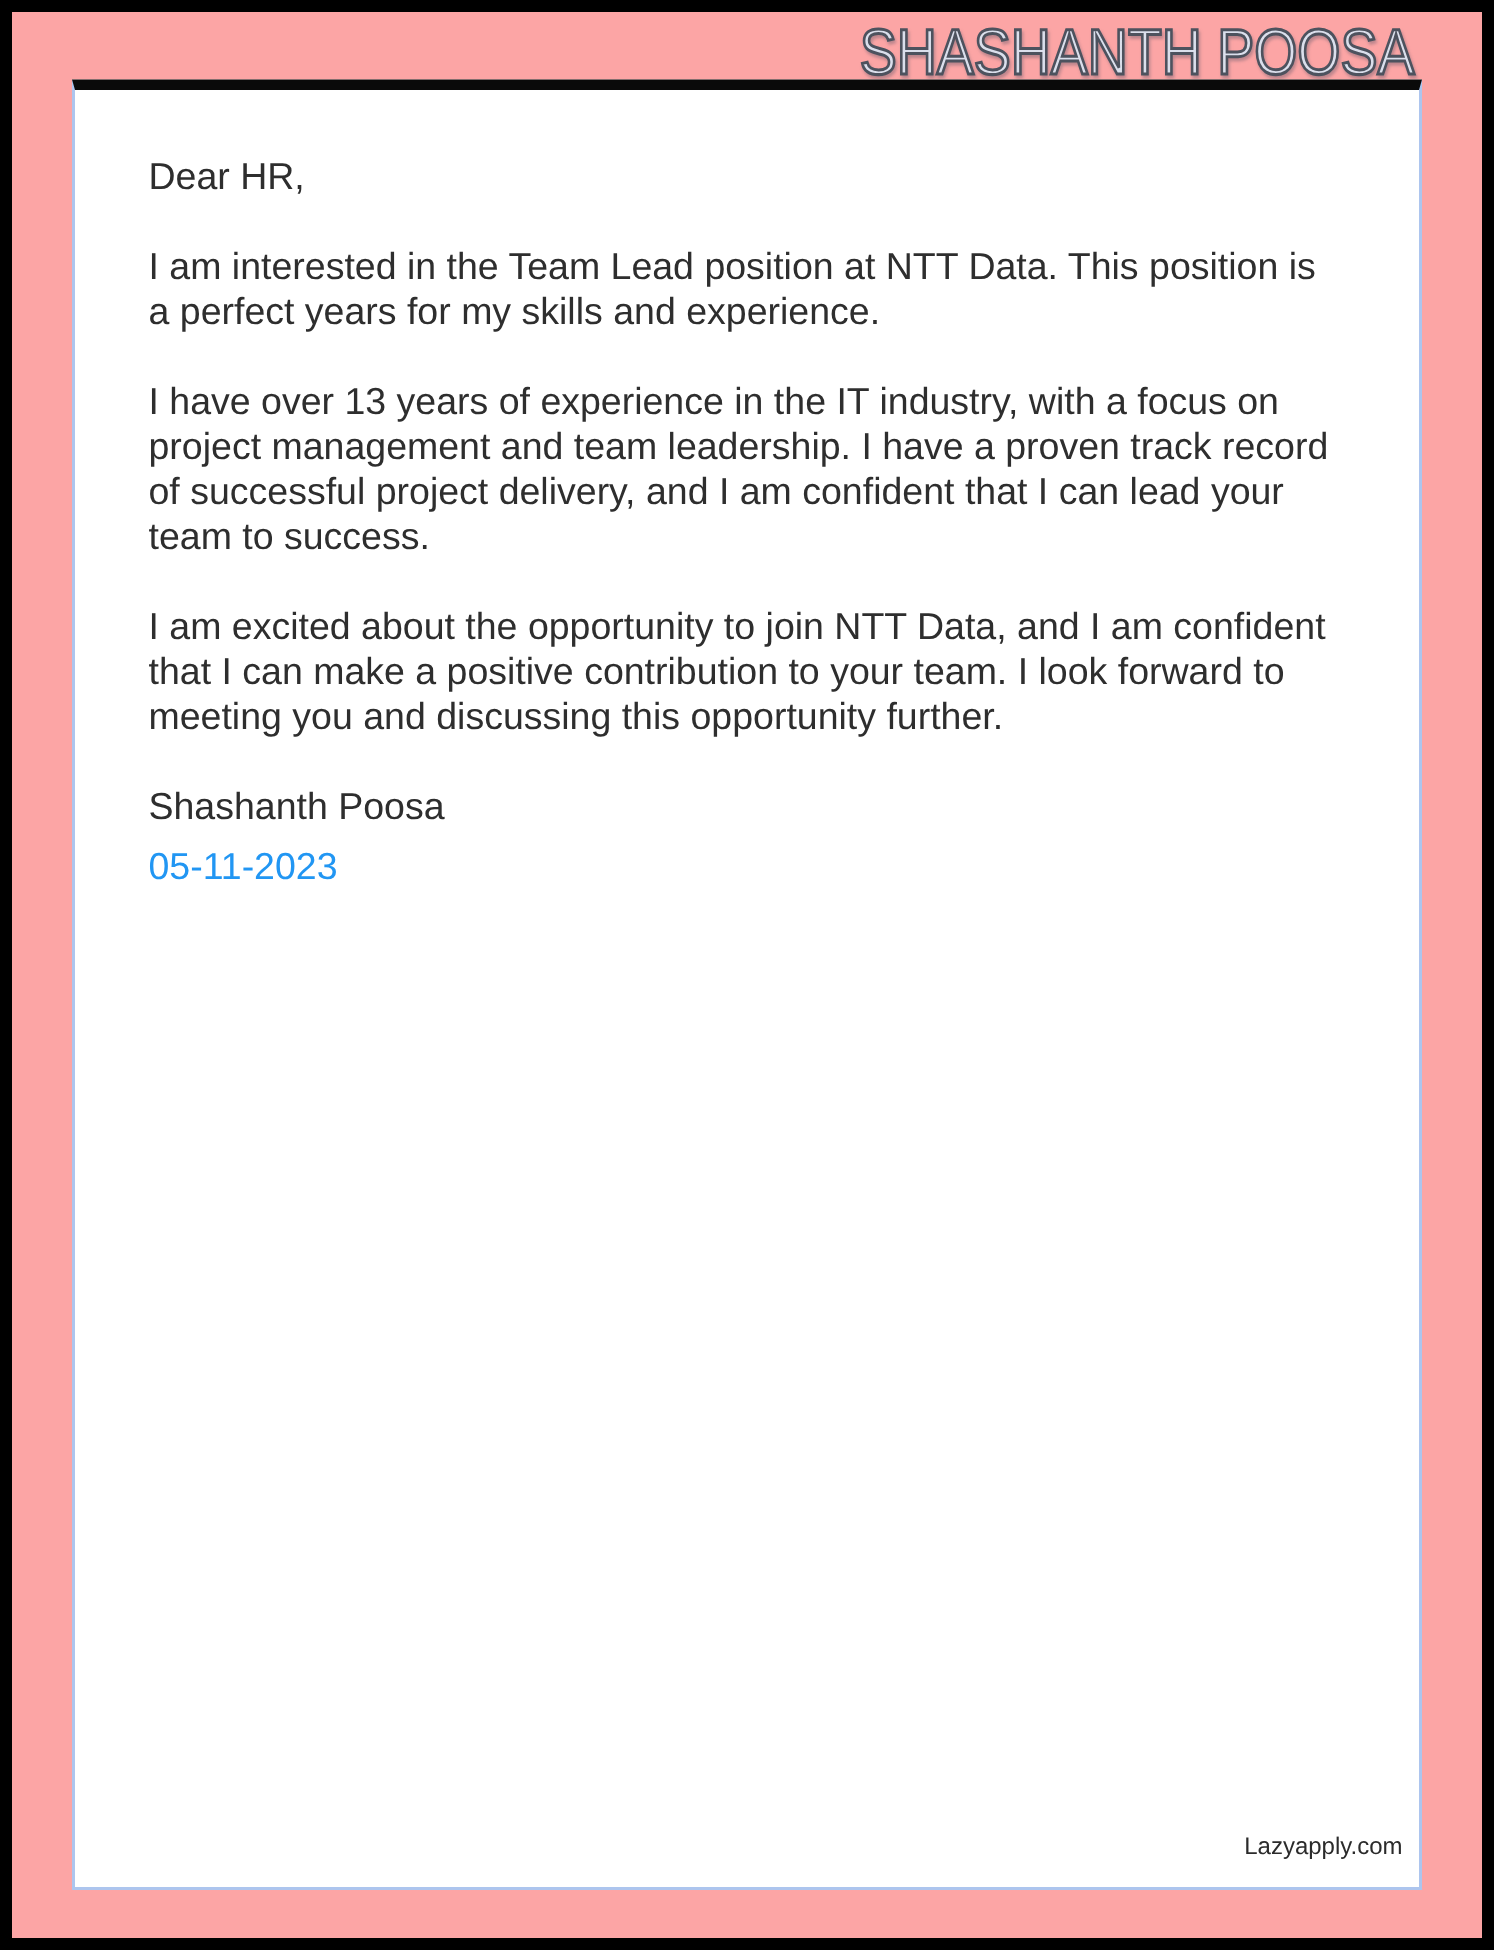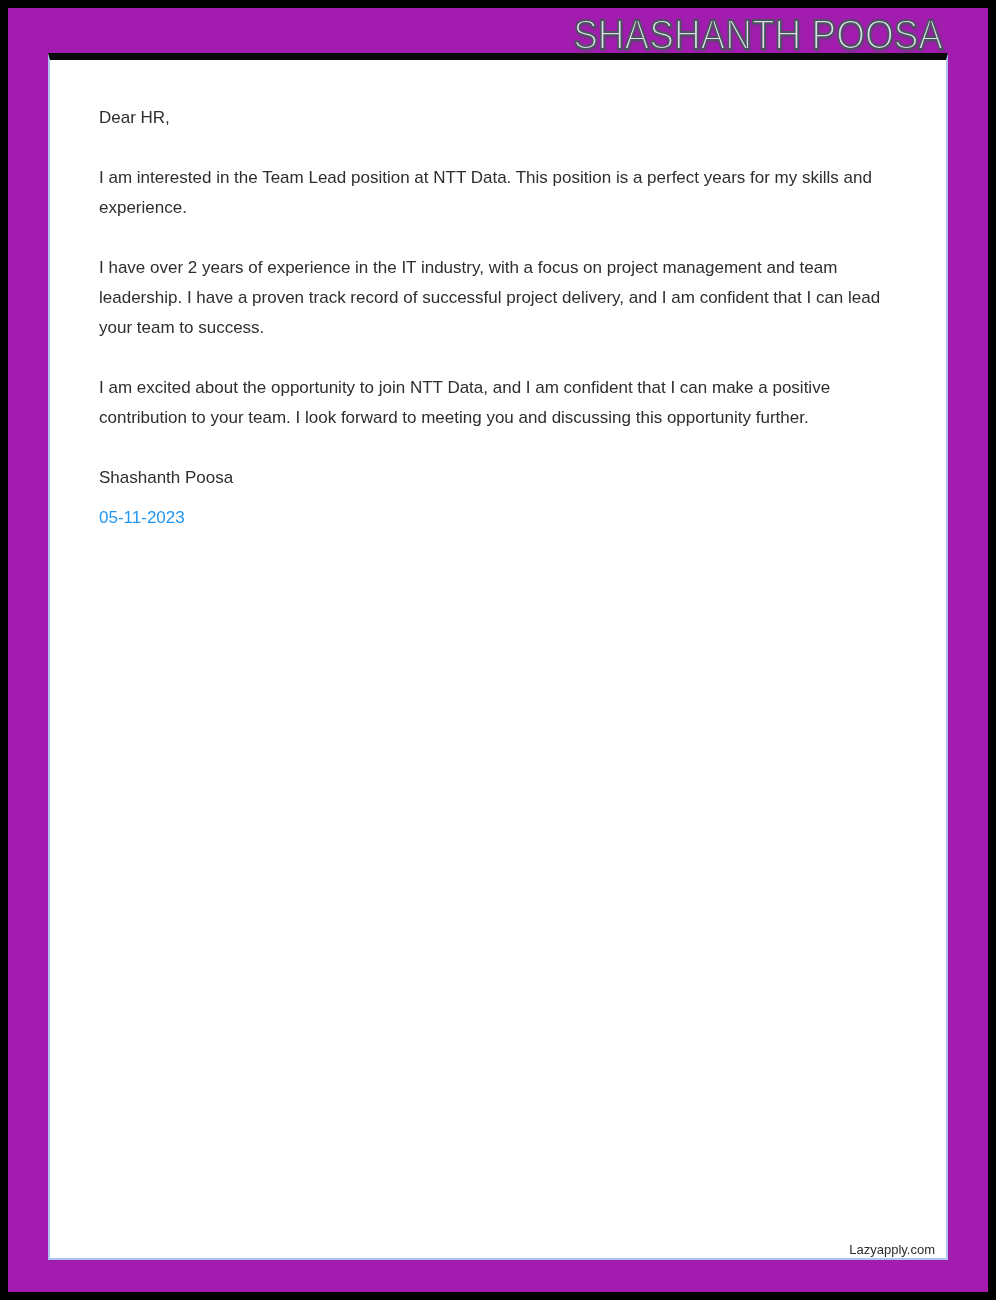--- a/index.html
+++ b/index.html
@@ -5,21 +5,21 @@
   * { margin: 0; padding: 0; box-sizing: border-box; }
   html, body { width: 996px; }
   body {
     font-family: "Liberation Sans", sans-serif;
     background: #ffffff;
   }
   .frame {
     width: 996px;
     height: 1300px;
     border: 8px solid #000000;
-    background: #a21caf;
+    background: #fca5a5;
     position: relative;
     overflow: hidden;
   }
   .header-band {
     height: 45px;
     position: relative;
   }
   .header-svg {
     position: absolute;
     right: 43px;
@@ -35,58 +35,58 @@
     height: 1207px;
     background: #ffffff;
     border-top: 7px solid #0a0a0a;
     border-left: 2px solid #adc5ee;
     border-right: 2px solid #adc5ee;
     border-bottom: 2px solid #adc5ee;
     position: relative;
     padding: 43px 52px 0 49px;
   }
   .letter {
-    font-size: 17px;
+    font-size: 25px;
     line-height: 30px;
     color: #2e2e2e;
     max-width: 810px;
   }
   .letter p { margin: 0 0 30px 0; }
   .letter .signature { margin-bottom: 10px; }
   .letter .date {
     color: #2196f3;
     margin-bottom: 0;
     cursor: pointer;
   }
   .watermark {
     position: absolute;
     right: 11px;
-    bottom: 1px;
-    font-size: 13px;
+    bottom: 17px;
+    font-size: 16px;
     color: #2b2b2b;
   }
 </style>
 </head>
 <body>
 
 <div class="frame">
 
   <div class="header-band">
     <svg class="header-svg" width="520" height="46" viewBox="0 0 520 46">
       <g transform="translate(518,41) scale(0.86,1)">
         <text x="0" y="0" text-anchor="end" font-size="43" fill="#dbdfec" stroke="#4d525e" stroke-width="2">SHASHANTH POOSA</text>
       </g>
     </svg>
   </div>
 
   <div class="page">
     <div class="letter">
       <p>Dear HR,</p>
       <p>I am interested in the Team Lead position at NTT Data. This position is a perfect years for my skills and experience.</p>
-      <p>I have over 2 years of experience in the IT industry, with a focus on project management and team leadership. I have a proven track record of successful project delivery, and I am confident that I can lead your team to success.</p>
+      <p>I have over 13 years of experience in the IT industry, with a focus on project management and team leadership. I have a proven track record of successful project delivery, and I am confident that I can lead your team to success.</p>
       <p>I am excited about the opportunity to join NTT Data, and I am confident that I can make a positive contribution to your team. I look forward to meeting you and discussing this opportunity further.</p>
       <p class="signature">Shashanth Poosa</p>
       <p class="date">05-11-2023</p>
     </div>
 
     <div class="watermark">Lazyapply.com</div>
   </div>
 
 </div>
 

